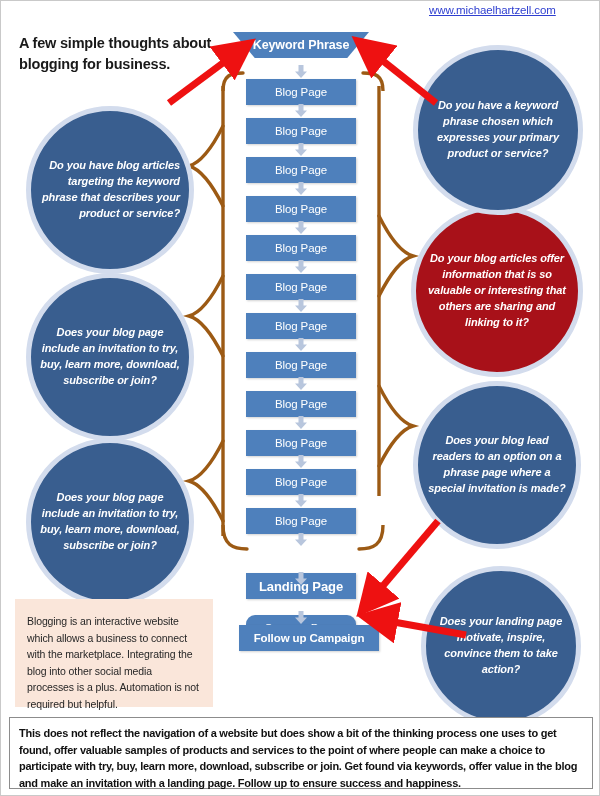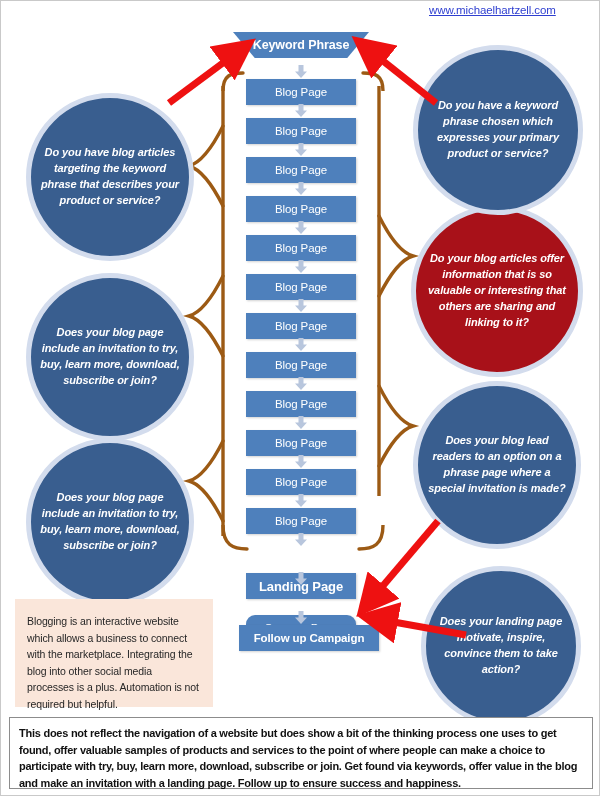--- a/index.html
+++ b/index.html
@@ -115,20 +115,21 @@
     letter-spacing:-0.25px;
   }
 </style>
 </head>
 <body>
 
 <div id="canvas">
 
   <a class="abs" id="site-link" href="#">www.michaelhartzell.com</a>
 
+  <div class="abs" id="headline">A few simple thoughts about blogging for business.</div>
 
   <div class="abs brace" style="left:178px;top:85px;width:50px;height:450px;">
     <svg width="50" height="450" viewBox="0 0 50 450">
 
       <path d="M44 0 L44 450" stroke="#9c5a14" stroke-width="3.4" fill="none"></path>
 
       <path d="M44 40 C 36 56, 24 76, 10 80 C 24 84, 36 104, 44 120" stroke="#9c5a14" stroke-width="3.4" fill="none" stroke-linecap="round"></path>
 
       <path d="M44 190 C 36 206, 24 226, 10 230 C 24 234, 36 254, 44 270" stroke="#9c5a14" stroke-width="3.4" fill="none" stroke-linecap="round"></path>
 
@@ -245,21 +246,21 @@
       </div>
       <div class="abs flow-box" style="top: 614px; border-radius: 9px;">Success Page</div>
       <div class="abs arrow-down" style="top: 610px;">
         <svg width="12" height="13" viewBox="0 0 12 13">
           <path d="M3.5 0 H8.5 V6.5 H12 L6 13 L0 6.5 H3.5 Z" fill="#b8c6dd"></path>
         </svg>
       </div>
       <div class="abs flow-box wide" style="top: 624px;">Follow up Campaign</div>
     </div>
 
-  <div class="abs bubble blue" style="left:25px;top:92px;width:168px;height:168px;">
+  <div class="abs bubble blue" style="left:25px;top:105px;width:168px;height:168px;text-align:right;">
     <span class="inner">Do you have blog articles targeting the keyword phrase that describes your product or service?</span>
   </div>
   <div class="abs bubble blue" style="left:25px;top:272px;width:168px;height:168px;">
     <span class="inner">Does your blog page include an invitation to try, buy, learn more, download, subscribe or join?</span>
   </div>
   <div class="abs bubble blue" style="left:25px;top:437px;width:168px;height:168px;">
     <span class="inner">Does your blog page include an invitation to try, buy, learn more, download, subscribe or join?</span>
   </div>
 
   <div class="abs bubble red" style="left:410px;top:204px;width:172px;height:172px;">

